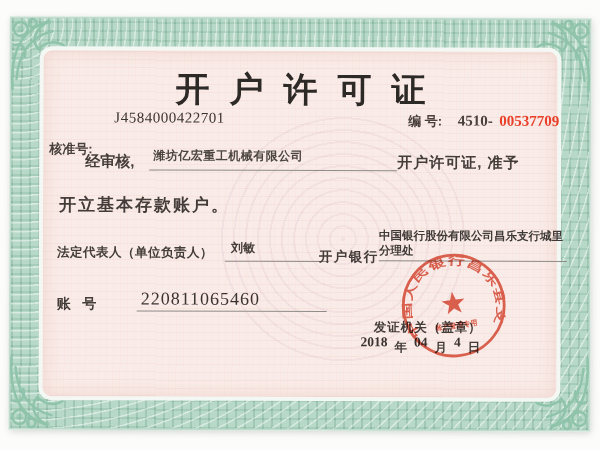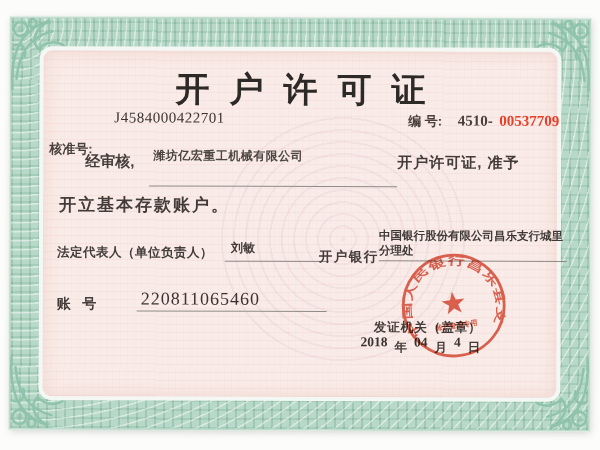--- a/index.html
+++ b/index.html
@@ -50,21 +50,21 @@
   }
   .approval-label{position:absolute;left:38px;top:98px;font-size:13px;font-weight:bold;color:#4a403c;margin-top:24px;}
   .approval-value{position:absolute;left:103px;top:91px;font-family:"Liberation Serif",serif;font-size:15px;letter-spacing:.5px;color:#3b3330;}
   .serial{position:absolute;right:30px;top:93px;font-size:13px;font-weight:bold;color:#4a403c;white-space:nowrap;}
   .serial .pfx{font-family:"Liberation Serif",serif;font-size:15px;margin-left:12px;}
   .serial .num{font-family:"Liberation Serif",serif;font-size:15px;font-weight:bold;color:#e8402a;margin-left:3px;}
   .uline{border-bottom:1.5px solid #8f8b88;}
   .body-prefix{position:absolute;left:74px;top:134px;font-size:15px;font-weight:bold;}
   .company-line{
     position:absolute;left:138px;top:129px;width:242px;height:20px;
-    font-size:12px;font-weight:bold;letter-spacing:.5px;color:#4c4540;padding:0 2px 18px 4px;
+    font-size:12px;font-weight:bold;letter-spacing:.5px;color:#4c4540;padding:0 2px 2px 4px;
   }
   .body-suffix{position:absolute;left:386px;top:134px;font-size:15px;font-weight:bold;letter-spacing:1px;white-space:nowrap;}
   .body-line2{position:absolute;left:48px;top:175px;font-size:17px;font-weight:bold;letter-spacing:2px;}
   .legal-label{position:absolute;left:46px;top:226px;font-size:12.5px;font-weight:bold;letter-spacing:.5px;}
   .legal-name{position:absolute;left:214px;top:221px;width:98px;height:19px;font-size:12px;font-weight:bold;padding:0 0 2px 6px;}
   .bank-label{position:absolute;left:308px;top:229px;font-size:13.5px;font-weight:bold;letter-spacing:1.5px;}
   .bank-box{
     position:absolute;left:368px;top:209px;width:188px;
     font-size:11.5px;font-weight:bold;line-height:1.32;color:#3f3a37;padding-bottom:2px;
   }

